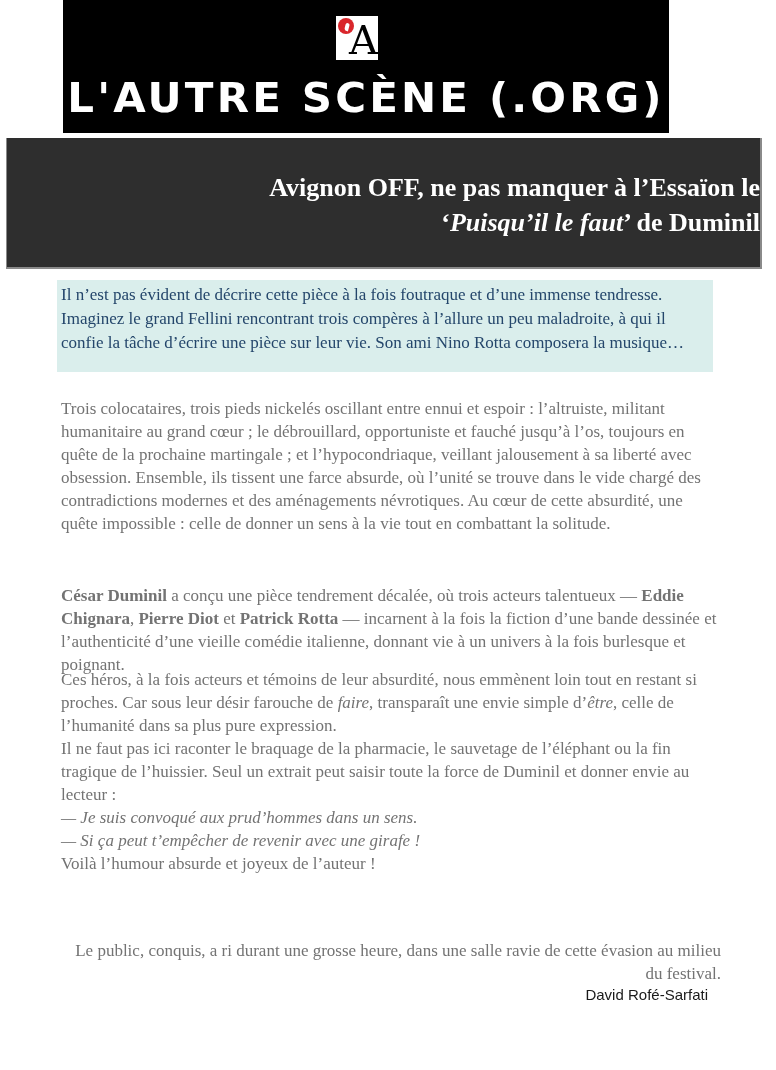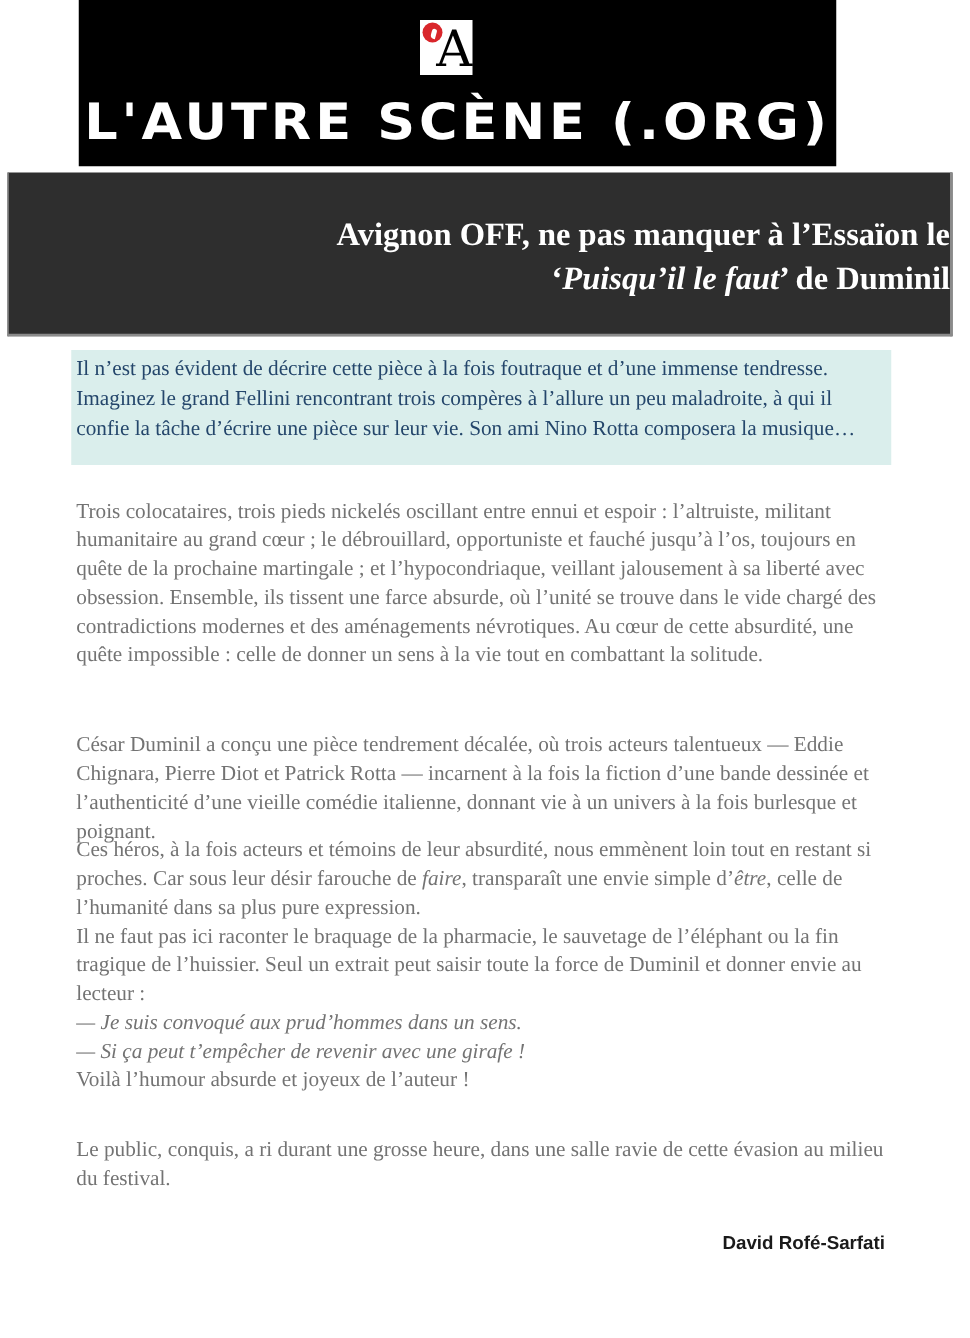--- a/index.html
+++ b/index.html
@@ -10,23 +10,23 @@
   .logo-mark .dot::after { content:""; position:absolute; left:7px; top:5px; width:4px; height:8px; background:#fff; border-radius:2px 2px 0 3px; transform:rotate(15deg); }
   .logo-mark .letter { position:absolute; left:13px; top:4px; font-family:"DejaVu Serif", serif; font-size:40px; line-height:40px; color:#000; }
   .logo-text { position:absolute; left:0; width:606px; top:74px; text-align:center; color:#fff; font-family:"DejaVu Sans", sans-serif; font-weight:bold; font-size:40px; letter-spacing:3px; line-height:48px; transform:scaleX(1.05); }
   .title-box { position:absolute; left:6px; top:138px; width:756px; height:131px; background:#2e2e2e; border-right:2px solid #8a8a8a; border-bottom:2px solid #8a8a8a; border-left:1px solid #8a8a8a; box-sizing:border-box; }
   .title { position:absolute; left:0; right:0; top:32px; text-align:right; color:#fff; font-family:"Liberation Serif", serif; font-weight:bold; font-size:26px; line-height:35px; }
   .lead { position:absolute; left:57px; top:280px; width:656px; height:92px; background:#daeeec; box-sizing:border-box; padding:3px 4px; color:#24466b; font-size:17px; line-height:24px; }
   .body-text { position:absolute; left:61px; width:660px; font-size:17px; line-height:23px; color:#737373; }
   .p1 { top:397px; }
   .p2 { top:584px; }
   .p3 { top:668px; }
-  .p4 { top:908px; }
-  .sig { position:absolute; right:68px; top:986px; font-family:"Liberation Sans", sans-serif; font-weight:bold; font-size:15px; color:#1a1a1a; }
-  b { font-weight:normal; }
+  .p4 { top:939px;text-align:right; }
+  .sig { position:absolute; right:68px; top:986px; font-family:"Liberation Sans", sans-serif; font-weight:normal; font-size:15px; color:#1a1a1a; }
+  b { font-weight:bold; }
   i { font-style:italic; }
 </style>
 </head>
 <body>
 
 <div class="logo-box">
   <div class="logo-mark">
     <span class="dot"></span>
     <span class="letter">A</span>
   </div>

